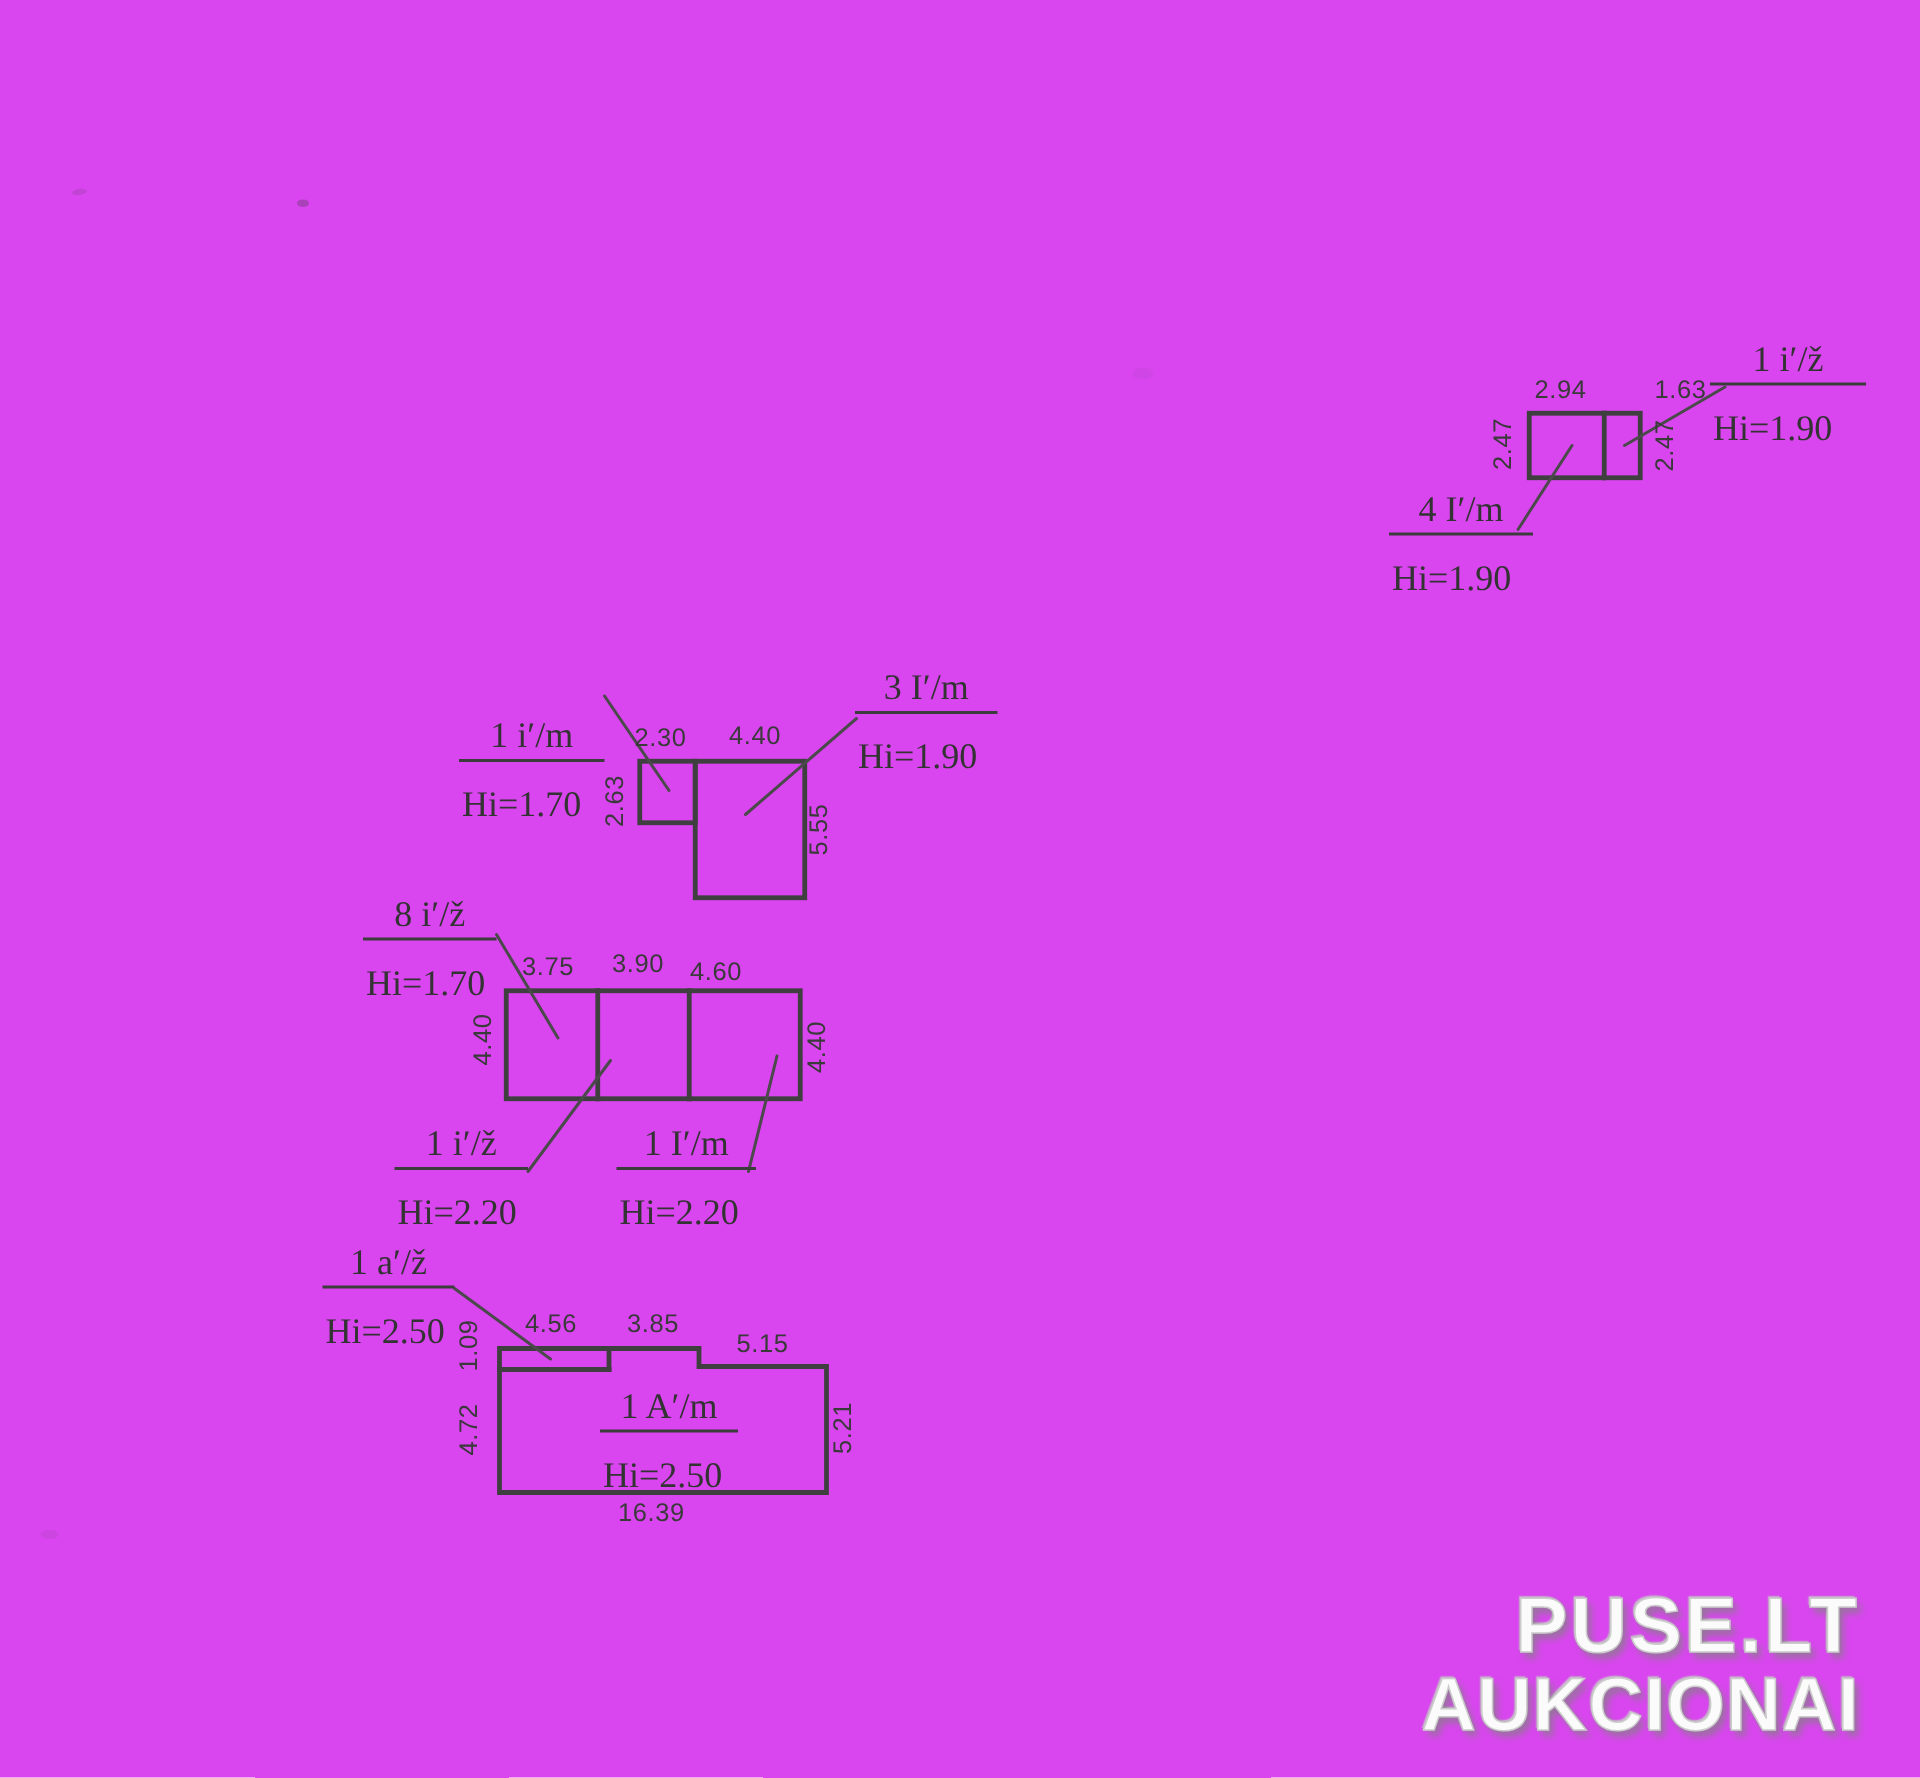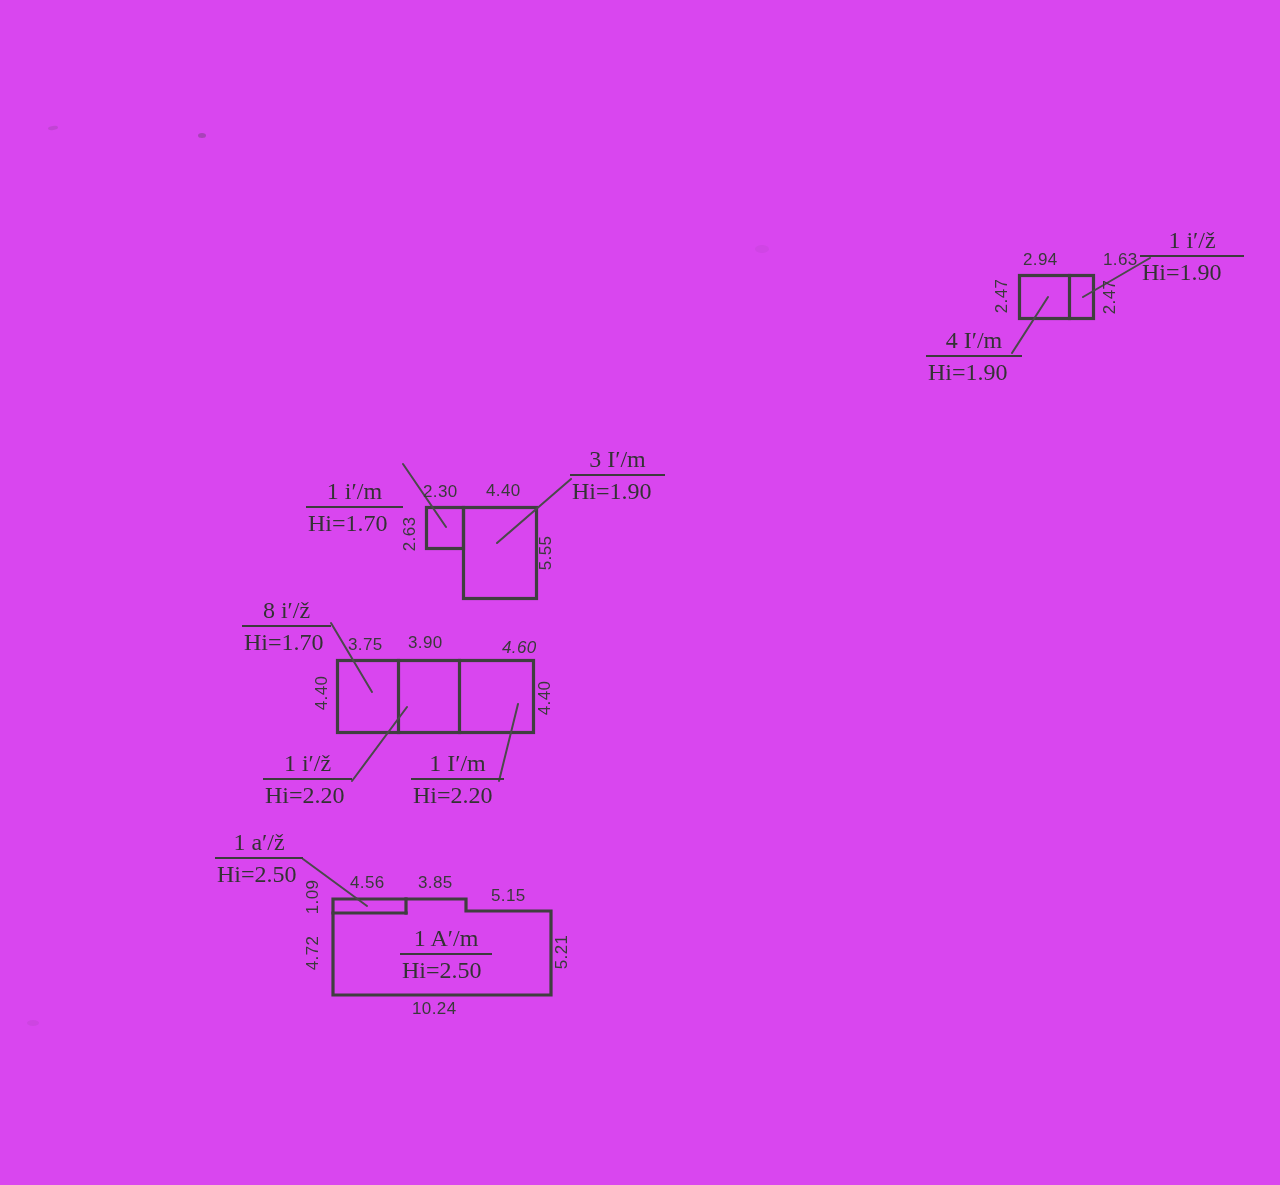--- a/index.html
+++ b/index.html
@@ -5,21 +5,21 @@
   html,body{margin:0;padding:0;background:#fff;}
   .canvas{
     position:relative;width:1280px;height:1185px;background:#d946ef;
     overflow:hidden;font-family:"Liberation Serif",serif;color:#333;
   }
   svg.linework{position:absolute;left:0;top:0;filter:blur(0.3px);}
   svg.linework .wall{fill:none;stroke:#3f3f3f;stroke-width:3.2;stroke-linecap:square;}
   svg.linework .leader{fill:none;stroke:#4a4a4a;stroke-width:2;stroke-linecap:round;}
   .tag{position:absolute;font-family:"Liberation Serif",serif;font-size:24px;line-height:1.1;color:#333;}
   .tag .code{border-bottom:2.4px solid #3c3c3c;padding-bottom:2px;text-align:center;white-space:nowrap;}
-  .tag .hi{padding-top:2px;padding-left:2px;text-align:left;white-space:nowrap;}
+  .tag .hi{padding-top:16px;padding-left:2px;text-align:left;white-space:nowrap;}
   .dim{
     position:absolute;font-family:"Liberation Sans",sans-serif;font-size:17px;
     color:#3a3a3a;letter-spacing:0.4px;white-space:nowrap;text-align:right;
   }
   .dim.vert{width:60px;height:20px;text-align:center;transform:rotate(-90deg);}
   .artifact{position:absolute;border-radius:50%;}
   .watermark{
     position:absolute;top:1058px;right:40px;text-align:right;
     font-family:"Liberation Sans",sans-serif;font-weight:700;color:#fbfbfb;
     -webkit-text-stroke:1px #cccccc;
@@ -103,31 +103,35 @@
   <div class="dim vert" style="left:972px;top:286px;">2.47</div>
   <div class="dim vert" style="left:1080px;top:287px;">2.47</div>
 
   <div class="dim" style="left:423px;top:482px;">2.30</div>
   <div class="dim" style="left:486px;top:481px;">4.40</div>
   <div class="dim vert" style="left:380px;top:524px;">2.63</div>
   <div class="dim vert" style="left:516px;top:543px;">5.55</div>
 
   <div class="dim" style="left:348px;top:635px;">3.75</div>
   <div class="dim" style="left:408px;top:633px;">3.90</div>
-  <div class="dim" style="left:502px;top:638px;font-style:italic;">4.60</div>
+  <div class="dim" style="left:460px;top:638px;">4.60</div>
   <div class="dim vert" style="left:292px;top:683px;">4.40</div>
   <div class="dim vert" style="left:515px;top:688px;">4.40</div>
 
   <div class="dim" style="left:350px;top:873px;">4.56</div>
   <div class="dim" style="left:418px;top:873px;">3.85</div>
   <div class="dim" style="left:491px;top:886px;">5.15</div>
   <div class="dim vert" style="left:283px;top:887px;">1.09</div>
   <div class="dim vert" style="left:283px;top:943px;">4.72</div>
   <div class="dim vert" style="left:532px;top:942px;">5.21</div>
-  <div class="dim" style="left:412px;top:999px;">10.24</div>
+  <div class="dim" style="left:412px;top:999px;">16.39</div>
 
   <div class="artifact" style="left:48px;top:126px;width:10px;height:4px;background:rgba(60,60,60,0.15);transform:rotate(-8deg);"></div>
   <div class="artifact" style="left:198px;top:133px;width:8px;height:5px;background:rgba(60,60,60,0.30);"></div>
   <div class="artifact" style="left:27px;top:1020px;width:12px;height:6px;background:rgba(60,60,60,0.08);"></div>
   <div class="artifact" style="left:755px;top:245px;width:14px;height:8px;background:rgba(60,60,60,0.05);"></div>
 
+  <div class="watermark">
+    <div class="wm1">PUSE.LT</div>
+    <div class="wm2">AUKCIONAI</div>
+  </div>
 
 </div>
 
 </body></html>

